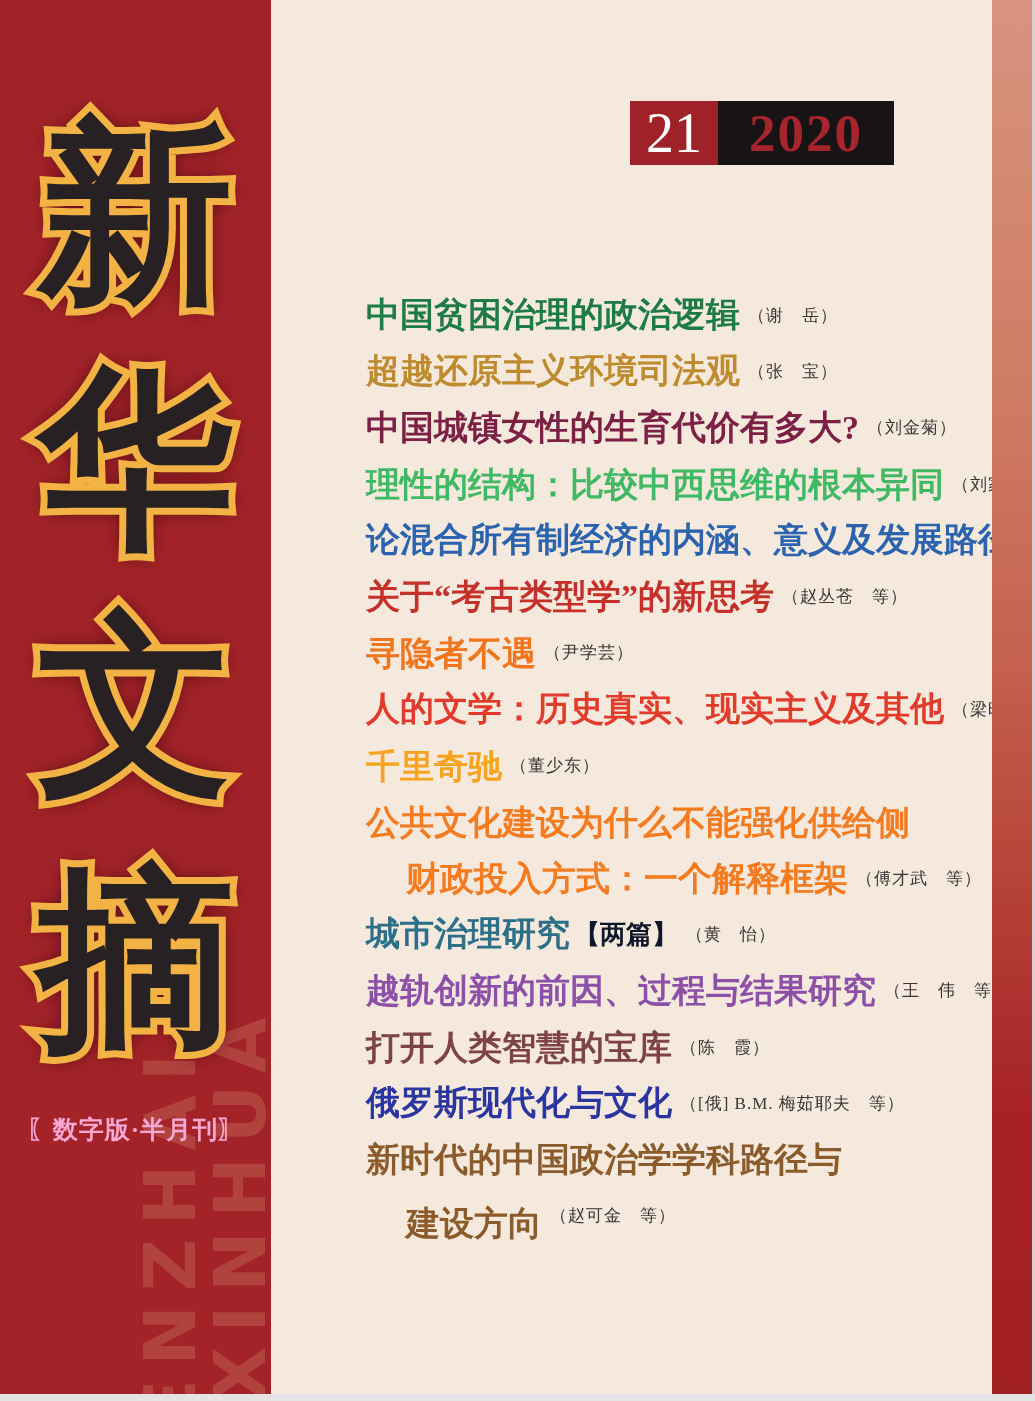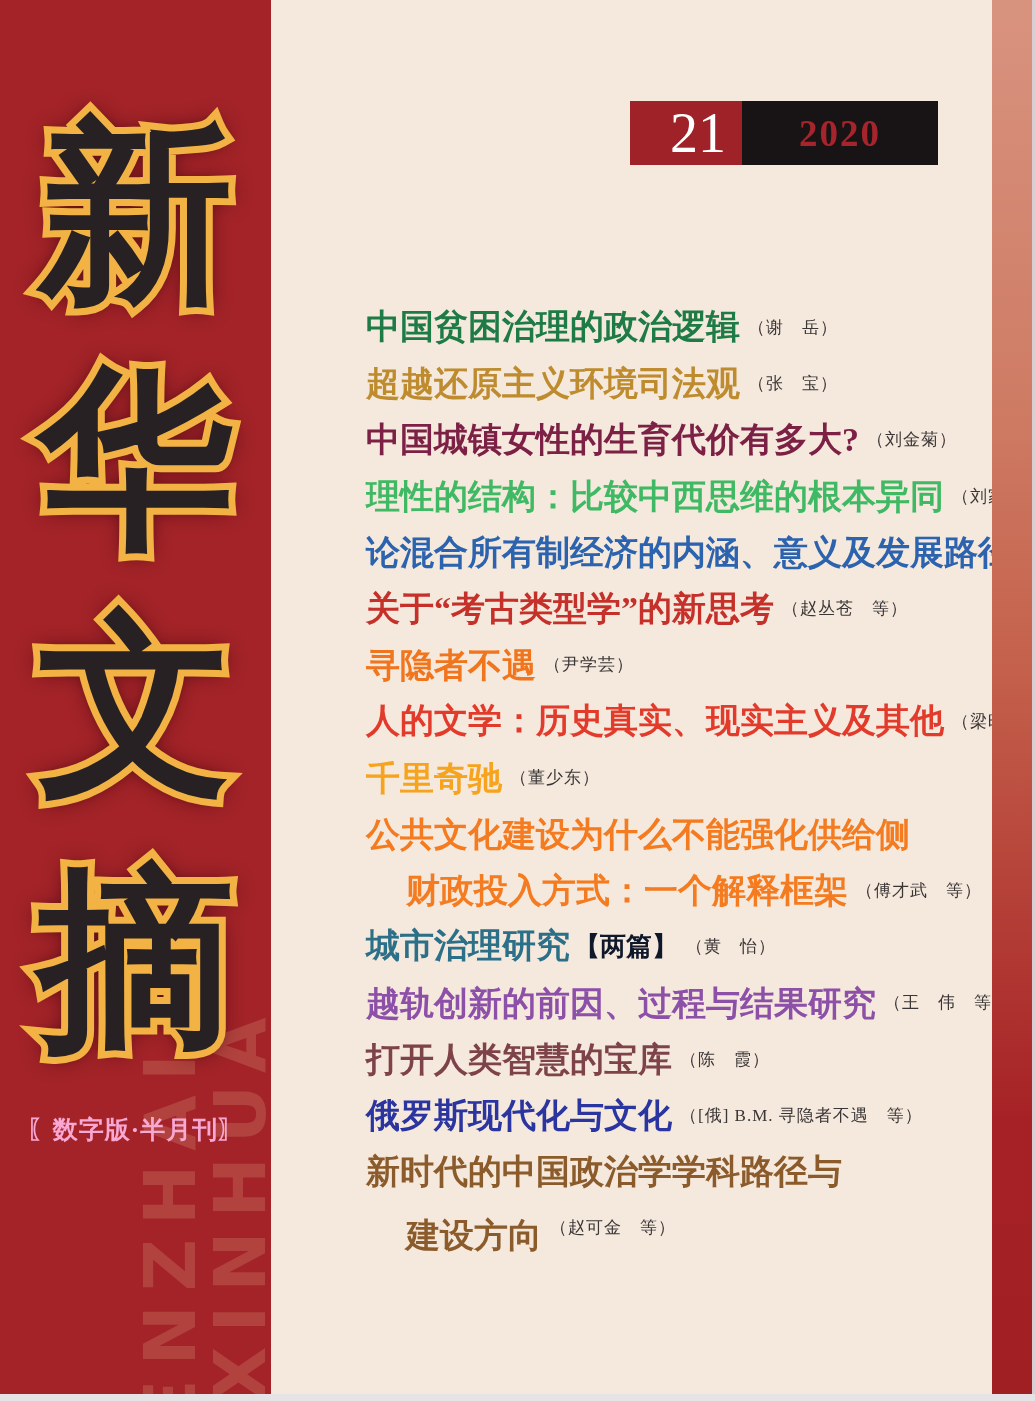--- a/index.html
+++ b/index.html
@@ -45,36 +45,36 @@
     position:absolute; top:1082px; left:0; width:100%; text-align:center;
     font-family:"Liberation Serif","DejaVu Serif",serif; font-weight:bold;
     font-size:25px; letter-spacing:1px; color:#f9a8d4;margin-top:31px;
   }
 
   
   .badge { position:absolute; left:630px; top:101px; display:flex; }
   .badge-num {
     width:88px; height:64px; background:#9E2227; color:#FFFFFF;
     font-family:"Liberation Serif","DejaVu Serif",serif; font-size:56px;
-    display:flex; align-items:center; justify-content:center;padding-left:24px;
+    display:flex; align-items:center; justify-content:center;
   }
   .badge-year {
-    width:196px; height:64px; background:#181315; color:#A6242B;
+    width:176px; height:64px; background:#181315; color:#A6242B;
     font-family:"Liberation Serif","DejaVu Serif",serif; font-weight:bold;
-    font-size:37px; letter-spacing:2px;
+    font-size:53px; letter-spacing:2px;
     display:flex; align-items:center; justify-content:center;
   }
 
   
-  .toc { position:absolute; left:366px; top:299px; width:626px; }
+  .toc { position:absolute; left:366px; top:287px; width:626px; }
   .toc-line { height:56.3px; display:flex; align-items:center; white-space:nowrap; }
   .toc-line.indent { padding-left:40px; }
   .a-title { font-size:34px; line-height:1; }
   .f-serif { font-family:"Liberation Serif","DejaVu Serif",serif; font-weight:bold; }
-  .f-sans  { font-family:Liberation Sans, sans-serif; font-weight:bold; }
+  .f-sans  { font-family:Liberation Serif, serif; font-weight:bold; }
   .f-round { font-family:"DejaVu Sans","Liberation Sans",sans-serif; font-weight:bold; }
   .a-tag {
     font-family:"Liberation Serif","DejaVu Serif",serif; font-weight:bold;
     font-size:26px; color:#0f172a; margin-left:4px;
   }
   .a-author {
     font-family:"Liberation Serif","DejaVu Serif",serif;
     font-size:17px; color:#3A3636; margin-left:8px; letter-spacing:1px;
   }
 
@@ -172,21 +172,21 @@
       <div class="toc-line">
         <span class="a-title f-sans" style="color: rgb(141, 80, 169);">越轨创新的前因、过程与结果研究</span>
         <span class="a-author">（王　伟　等）</span>
       </div>
       <div class="toc-line">
         <span class="a-title f-round" style="color: rgb(125, 67, 72);">打开人类智慧的宝库</span>
         <span class="a-author">（陈　霞）</span>
       </div>
       <div class="toc-line">
         <span class="a-title f-sans" style="color: rgb(42, 53, 160);">俄罗斯现代化与文化</span>
-        <span class="a-author">（[俄] B.M. 寻隐者不遇　等）</span>
+        <span class="a-author">（[俄] B.M. 梅茹耶夫　等）</span>
       </div>
       <div class="toc-line">
         <span class="a-title f-serif" style="color: rgb(139, 91, 43);">新时代的中国政治学学科路径与</span>
       </div>
       <div class="toc-line indent">
         <span class="a-title f-serif" style="color: rgb(139, 91, 43); margin-top: 16px;">建设方向</span>
         <span class="a-author">（赵可金　等）</span>
       </div>
     </main>
 

